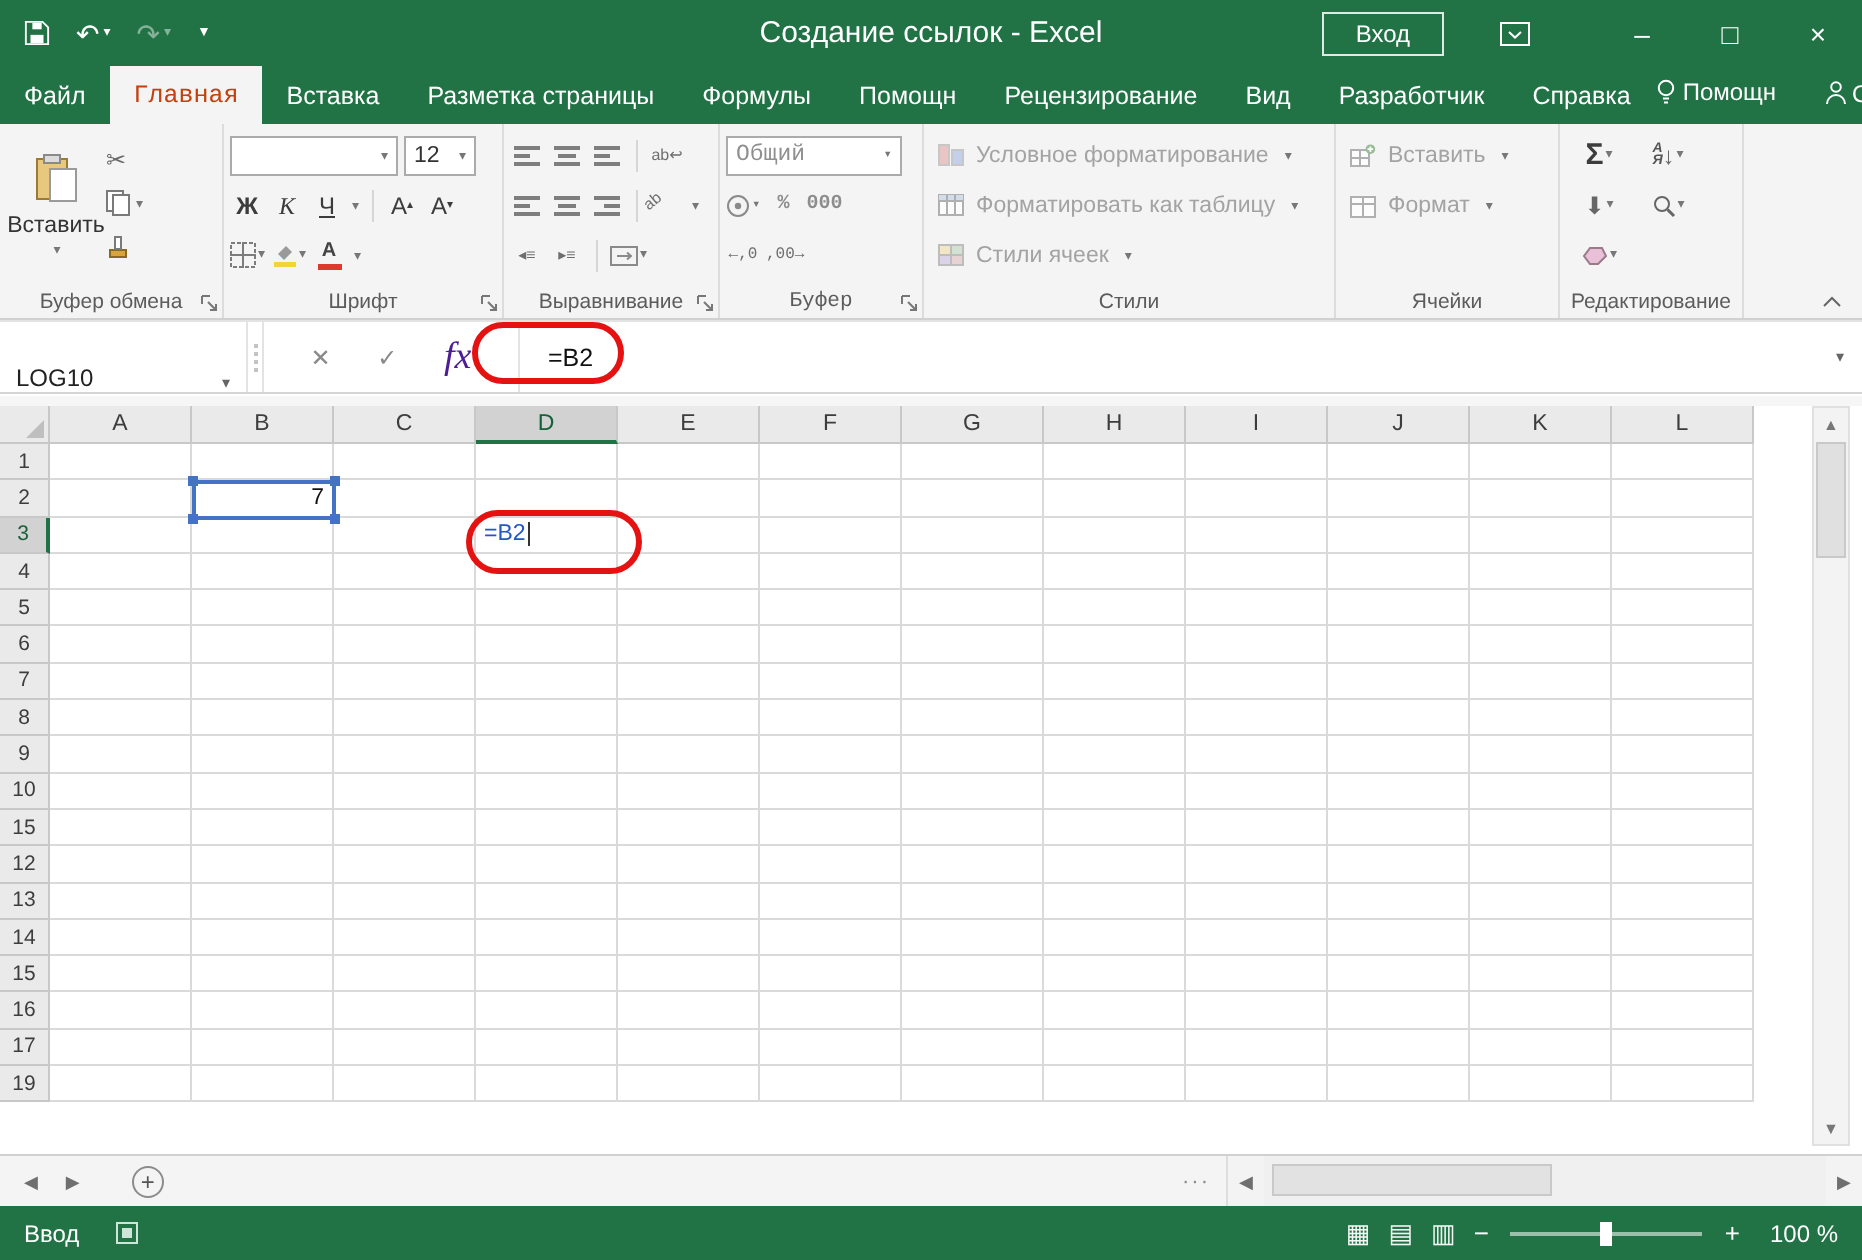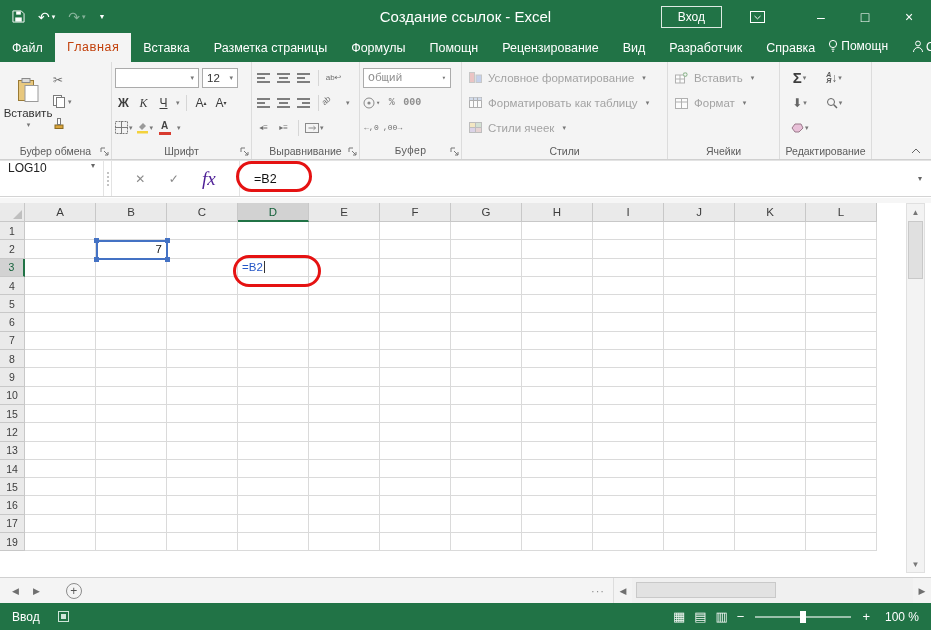--- a/index.html
+++ b/index.html
@@ -85,21 +85,21 @@
   .sigma { font-size: 15px; color: #3d3d3d; font-weight: 600; }
   .sorti { display: inline-flex; flex-direction: column; font-size: 7px; line-height: 6px;
            color: #555; font-weight: 700; font-style: normal; }
   .fillarr { font-size: 12px; color: #666; }
 
   .rib-collapse { position: absolute; right: 10px; bottom: 5px; line-height: 0; }
 
   
   .fbar { position: absolute; top: 160px; left: 0; right: 0; height: 37px; background: #fff;
           border-top: 1px solid #e3e3e3; border-bottom: 1px solid #d4d4d4; display: flex; align-items: stretch; }
-  .namebox { width: 104px; display: flex; align-items: flex-start; padding: 0 8px; font-size: 12px;
+  .namebox { width: 124px; display: flex; align-items: flex-end; padding: 0 8px; font-size: 12px;
              color: #222; border-right: 1px solid #e3e3e3; gap: 16px; }
   .nbcaret { margin-left: auto; font-size: 8px; color: #666; }
   .fsplit { width: 8px; display: flex; align-items: center; justify-content: center; border-right: 1px solid #e3e3e3; }
   .fsplit i { border-left: 2px dotted #c3c3c3; height: 14px; }
   .fbtns { width: 128px; display: flex; align-items: center; justify-content: space-evenly;
            border-right: 1px solid #e3e3e3; }
   .fcancel, .fenter { font-size: 12px; color: #8a8a8a; }
   .fx { font-style: italic; font-family: "Liberation Serif", serif; font-size: 19px; color: #4c1d95; }
   .fformula { flex: 1; display: flex; align-items: center; padding-left: 14px; font-size: 12.5px; color: #111; }
   .fexpand { width: 22px; display: flex; align-items: center; justify-content: center; font-size: 8px; color: #666; }

